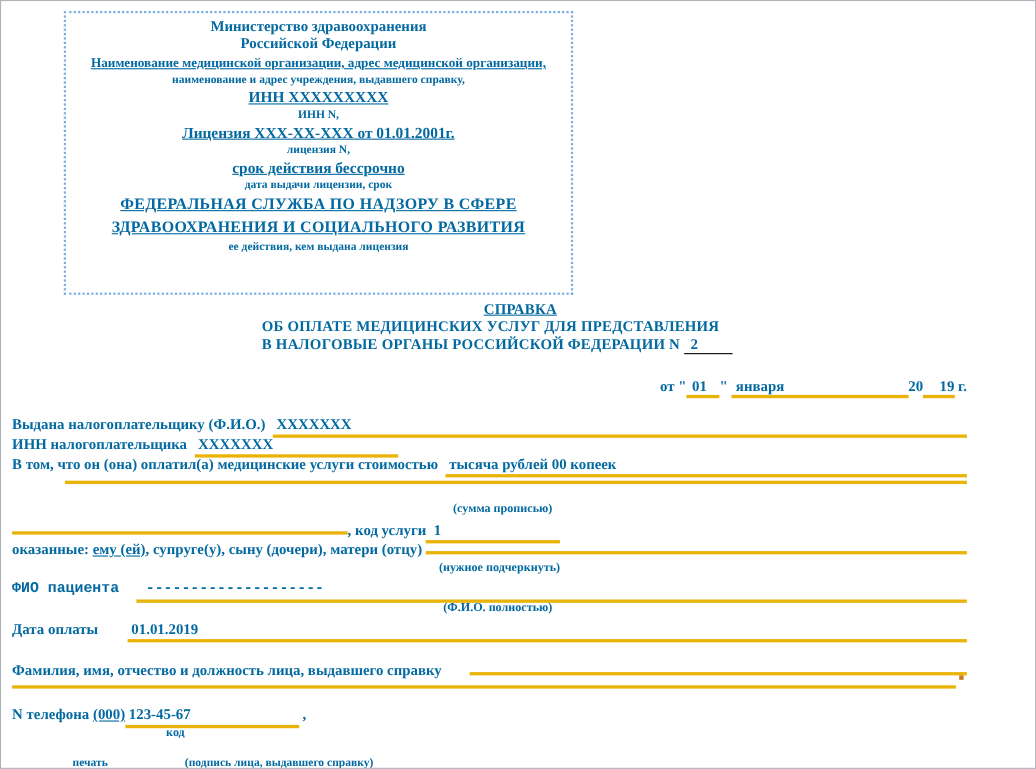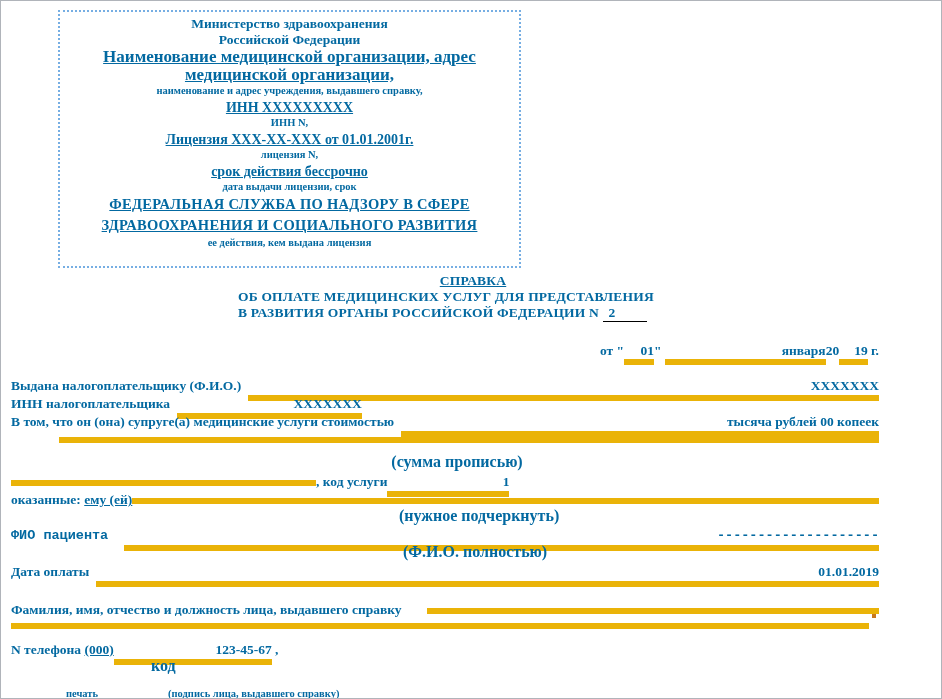--- a/index.html
+++ b/index.html
@@ -16,21 +16,21 @@
   }
   
   .hdr-box{
     position:absolute;left:57px;top:9px;width:463px;height:258px;
     border:2px dotted #76aee3;
     box-sizing:border-box;
     text-align:center;
     padding-top:4px;
   }
   .bx-line{font-size:13.5px;line-height:16px;}
-  .bx-wrap{font-size:17px;line-height:18px;padding:0 4px;}
+  .bx-wrap{font-size:12px;line-height:18px;padding:0 4px;}
   .bx-hint{font-size:10.5px;line-height:14px;}
   .bx-mid{font-size:14px;line-height:16px;margin-top:2px;}
   .bx-big{font-size:14.5px;line-height:21px;letter-spacing:0.3px;}
   .u{text-decoration:underline;}
   
   .title-block{
     position:absolute;left:237px;top:272px;width:470px;
     font-size:13.5px;line-height:16px;letter-spacing:0.2px;
   }
   .title-c{text-align:center;text-decoration:underline;}
@@ -41,23 +41,23 @@
     display:flex;align-items:baseline;
     font-size:13.5px;line-height:17px;white-space:pre;
   }
   
   .body-block{
     position:absolute;left:10px;top:376px;width:868px;
     font-size:13.5px;
   }
   .row{display:flex;align-items:baseline;line-height:18px;height:18px;white-space:pre;}
   .lbl{white-space:pre;}
-  .fl{border-bottom:6px solid #eab308;white-space:pre;box-sizing:border-box;text-align:right;}
+  .fl{border-bottom:3px solid #eab308;white-space:pre;box-sizing:border-box;}
   .grow{flex:1 1 auto;}
-  .hintrow{font-size:16px;line-height:14px;height:14px;}
+  .hintrow{font-size:11px;line-height:14px;height:14px;}
   .dot{position:absolute;left:871px;top:613px;width:4px;height:4px;background:#c8781e;}
   .bottom-row{display:flex;align-items:baseline;font-size:10.5px;line-height:14px;margin-top:14px;}
 </style>
 </head>
 <body>
 
 <div class="page">
 
   <div class="hdr-box">
     <div class="bx-line">Министерство здравоохранения</div>
@@ -71,64 +71,64 @@
     <div class="bx-mid u">срок действия бессрочно</div>
     <div class="bx-hint">дата выдачи лицензии, срок</div>
     <div class="bx-big u">ФЕДЕРАЛЬНАЯ СЛУЖБА ПО НАДЗОРУ В СФЕРЕ</div>
     <div class="bx-big u">ЗДРАВООХРАНЕНИЯ  И СОЦИАЛЬНОГО РАЗВИТИЯ</div>
     <div class="bx-hint">ее действия, кем выдана лицензия</div>
   </div>
 
   <div class="title-block">
     <div class="title-c">СПРАВКА</div>
     <div>ОБ ОПЛАТЕ МЕДИЦИНСКИХ УСЛУГ ДЛЯ ПРЕДСТАВЛЕНИЯ</div>
-    <div><span>В РАЗВИТИЯ ОРГАНЫ РОССИЙСКОЙ ФЕДЕРАЦИИ N </span><span class="fill-inline" style="min-width:38px;padding-left:6px;">2</span></div>
+    <div><span>В НАЛОГОВЫЕ ОРГАНЫ РОССИЙСКОЙ ФЕДЕРАЦИИ N </span><span class="fill-inline" style="min-width:38px;padding-left:6px;">2</span></div>
   </div>
 
   <div class="date-line">
     <span class="lbl">от "</span><span class="fl" style="min-width:30px;padding-left:5px;">01</span><span class="lbl">" </span><span class="fl grow" style="padding-left:4px;">января</span><span class="lbl">20</span><span class="fl" style="min-width:22px;padding-left:15px;">19</span><span class="lbl"> г.</span>
   </div>
 
   <div class="body-block">
 
     <div class="row">
       <span class="lbl">Выдана налогоплательщику (Ф.И.О.)  </span><span class="fl grow"> ХХХХХХХ</span>
     </div>
 
     <div class="row">
       <span class="lbl">ИНН налогоплательщика  </span><span class="fl" style="width:185px;"> ХХХХХХХ</span>
     </div>
 
     <div class="row">
-      <span class="lbl">В том, что он (она) супруге(а) медицинские услуги стоимостью  </span><span class="fl grow"> тысяча рублей 00 копеек</span>
+      <span class="lbl">В том, что он (она) оплатил(а) медицинские услуги стоимостью  </span><span class="fl grow"> тысяча рублей 00 копеек</span>
     </div>
 
     <div class="row" style="margin-top:6px;">
       <span class="fl grow" style="margin-left:48px;"></span>
     </div>
 
     <div class="hintrow" style="text-align:center;padding-left:24px;">(сумма прописью)</div>
 
     <div class="row" style="margin-top:4px;">
       <span class="fl" style="width:305px;"></span><span class="lbl">, код услуги</span><span class="fl" style="width:122px;">  1</span>
     </div>
 
     <div class="row">
-      <span class="lbl">оказанные: </span><span class="lbl u">ему (ей)</span><span class="fl grow"></span>
+      <span class="lbl">оказанные: </span><span class="lbl u">ему (ей)</span><span class="lbl">, супруге(у), сыну (дочери), матери (отцу) </span><span class="fl grow"></span>
     </div>
 
     <div class="hintrow" style="margin-left:388px;">(нужное подчеркнуть)</div>
 
     <div class="row" style="margin-top:4px;font-family:Liberation Mono, monospace;">
       <span class="lbl">ФИО пациента  </span><span class="fl grow"> --------------------</span>
     </div>
 
     <div class="hintrow" style="margin-left:392px;">(Ф.И.О. полностью)</div>
 
-    <div class="row" style="margin-top:4px;">
+    <div class="row" style="margin-top:4px;gap:20px;">
       <span class="lbl">Дата оплаты  </span><span class="fl grow"> 01.01.2019</span>
     </div>
 
     <div class="row" style="margin-top:20px;gap:22px;">
       <span class="lbl">Фамилия, имя, отчество и должность лица, выдавшего справку </span><span class="fl grow"></span>
     </div>
 
     <div class="row" style="margin-top:4px;">
       <span class="fl grow" style="margin-right:10px;"></span>
     </div>

